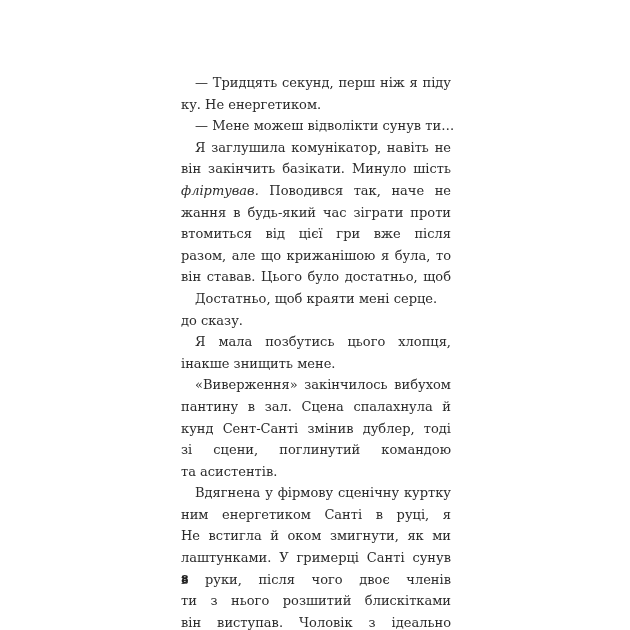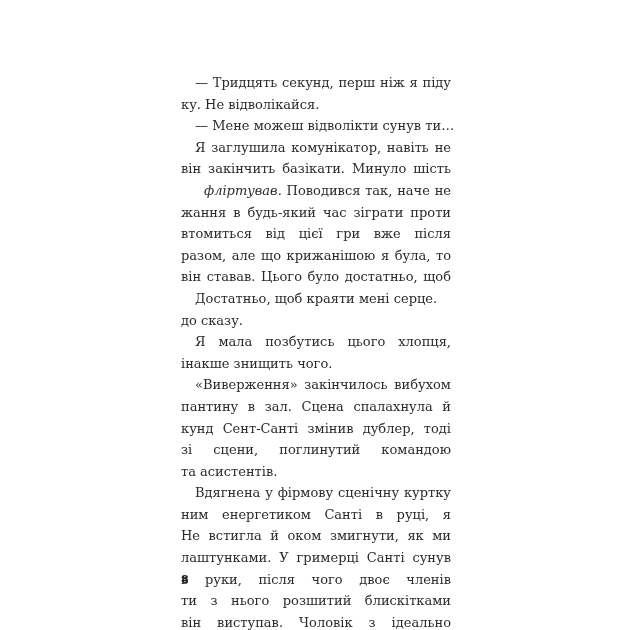--- a/index.html
+++ b/index.html
@@ -10,46 +10,46 @@
   .text-block {
     position: absolute; left: 181px; top: 72px; width: 270px;
     font-family: "DejaVu Serif", "Liberation Serif", serif;
     font-size: 13px; line-height: 21.6px; color: #2b2b2b;
   }
   .line {
     display: block; white-space: nowrap; height: 21.6px;
   }
   .line.justify { text-align: justify; text-align-last: justify; white-space: normal; overflow: hidden; }
   .line.indent { padding-left: 14px; }
-  .it { font-style: italic; margin-left: 23px; }
+  .it { font-style: italic; }
   .page-number {
     position: absolute; left: 181px; top: 573px;
     font-family: "DejaVu Sans", "Liberation Sans", sans-serif;
     font-weight: bold; font-size: 11px; color: #222222;
   }
 </style>
 </head>
 <body>
 
 <div class="page">
   <div class="text-block">
     <span class="line indent justify">— Тридцять секунд, перш ніж я піду у твоєму напрям-</span>
-    <span class="line">ку. Не відволікайся.</span>
+    <span class="line">ку. Не енергетиком.</span>
     <span class="line indent">— Мене можеш відволікти сунув ти…</span>
     <span class="line indent justify">Я заглушила комунікатор, навіть не чекаючи, поки</span>
     <span class="line justify">він закінчить базікати. Минуло шість місяців, а він досі</span>
     <span class="line justify"><span class="it">фліртував.</span><span> Поводився так, наче не мав нищівного ба-</span></span>
     <span class="line justify">жання в будь-який час зіграти проти мене. Думала, він</span>
     <span class="line justify">втомиться від цієї гри вже після кількох місяців роботи</span>
     <span class="line justify">разом, але що крижанішою я була, то наполегливішим</span>
     <span class="line justify">він ставав. Цього було достатньо, щоб доводити мене</span>
     <span class="line indent">Достатньо, щоб краяти мені серце.</span>
     <span class="line">до сказу.</span>
     <span class="line indent justify">Я мала позбутись цього хлопця, перш ніж він так чи</span>
-    <span class="line">інакше знищить чого.</span>
+    <span class="line">інакше знищить мене.</span>
     <span class="line indent justify">«Виверження» закінчилось вибухом конфеті та сер-</span>
     <span class="line justify">пантину в зал. Сцена спалахнула й згасла, і за кілька се-</span>
     <span class="line justify">кунд Сент-Санті змінив дублер, тоді як справжній зійшов</span>
     <span class="line justify">зі сцени, поглинутий командою костюмерів, візажистів</span>
     <span class="line">та асистентів.</span>
     <span class="line indent justify">Вдягнена у фірмову сценічну куртку та з улюбле-</span>
     <span class="line justify">ним енергетиком Санті в руці, я змішалася з натовпом.</span>
     <span class="line justify">Не встигла й оком змигнути, як ми вже були далеко за</span>
     <span class="line justify">лаштунками. У гримерці Санті сунув енергетик мені</span>
     <span class="line justify">в руки, після чого двоє членів команди почали стягува-</span>

